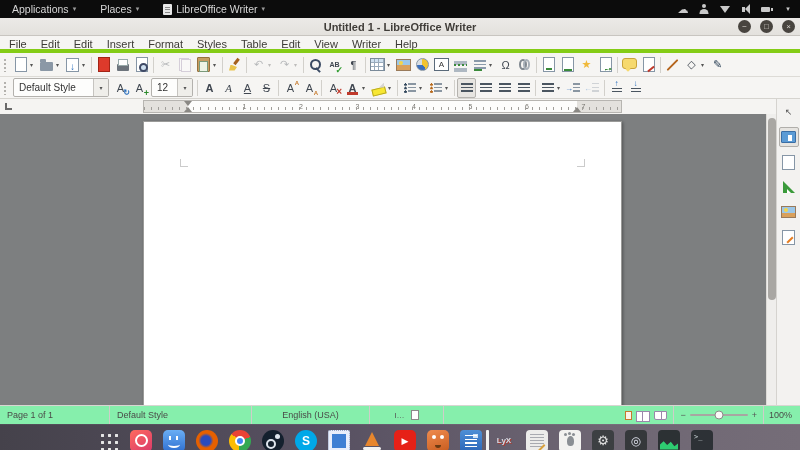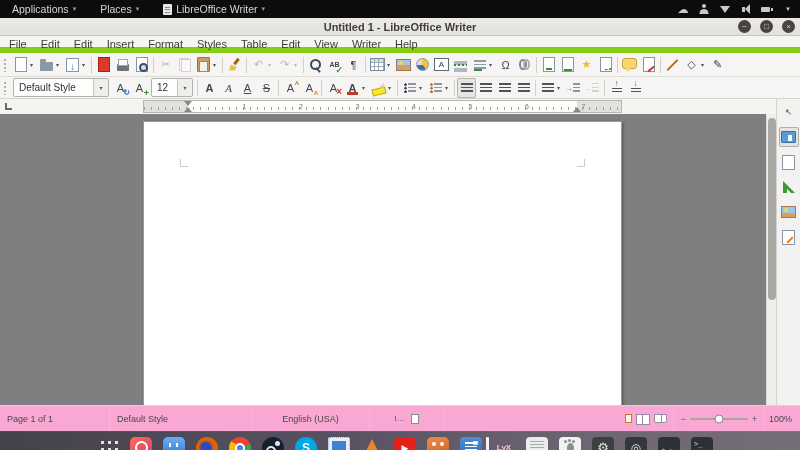--- a/index.html
+++ b/index.html
@@ -28,21 +28,21 @@
 .tk-batt::after{content:"";width:2px;height:3px;background:#c9c9c9;margin-left:1px}
 .tk-caret{font-size:7px}
 
 
 .titlebar{position:relative;height:18px;background:linear-gradient(#eceae7,#e3e1dd);border-bottom:1px solid #c8c5c0;display:flex;align-items:center;justify-content:center}
 .title{font-size:11px;font-weight:bold;color:#403d39}
 .winbtns{position:absolute;right:5px;top:2px;display:flex;gap:9px}
 .winbtn{width:13px;height:13px;border-radius:50%;background:#48443f;color:#d8d4cf;font-size:8px;line-height:13px;text-align:center;cursor:default}
 
 
-.menubar{height:17px;background:#f6f5f3;display:flex;align-items:flex-start;padding-left:2px;border-bottom:6px solid #84cc16}
+.menubar{height:17px;background:#f6f5f3;display:flex;align-items:flex-start;padding-left:2px;border-bottom:4px solid #84cc16}
 .menu-item{font-size:11px;color:#3c3a36;padding:0 7px;height:100%;line-height:16px;cursor:default}
 
 
 .toolbar{display:flex;align-items:center;background:#f6f5f3}
 .toolbar.std{height:24px;border-bottom:1px solid #dddbd6;padding-left:2px}
 .toolbar.fmt{height:22px;border-bottom:1px solid #d6d4cf;padding-left:2px}
 .grip{width:7px;height:15px;margin-right:2px;background:radial-gradient(circle,#b3b1ad 1px,transparent 1.2px) 1px 1px/4px 4px repeat-y}
 .tsep{width:5px;height:16px;position:relative}
 .tsep::after{content:"";position:absolute;left:2px;top:0;bottom:0;width:1px;background:#d2d0cb}
 .tbtn{display:inline-flex;align-items:center;height:20px;padding:0 1px;border:1px solid transparent;border-radius:2px;cursor:default}
@@ -143,21 +143,21 @@
 .k-sbset{font-size:9px;color:#555}
 .k-sbprops::before{content:"";width:14px;height:10px;background:#5b9bd5;border:1px solid #3a6ea5;border-radius:1px}
 .k-sbprops::after{content:"";position:absolute;right:4px;top:6px;width:4px;height:6px;background:#fff}
 .k-sbpage::before{content:"";width:11px;height:13px;background:#fff;border:1px solid #8696a6}
 .k-sbstyles::before{content:"";width:0;height:0;border-left:12px solid #3a9a3a;border-top:12px solid transparent}
 .k-sbstyles::after{content:"";position:absolute;left:6px;top:10px;width:0;height:0;border-left:4px solid #fff;border-top:4px solid transparent}
 .k-sbnav::before{content:"";width:11px;height:13px;background:#fff;border:1px solid #8696a6}
 .k-sbnav::after{content:"";position:absolute;right:2px;bottom:4px;width:8px;height:2px;background:#e67e22;transform:rotate(-45deg)}
 
 
-.statusbar{height:26px;background:#f9a8d4;border-top:1px solid #d8d6d2;display:flex;align-items:center;font-size:9px;color:#4a4a48}
+.statusbar{height:19px;background:#86efac;border-top:1px solid #d8d6d2;display:flex;align-items:center;font-size:9px;color:#4a4a48}
 .sb-seg{height:100%;display:flex;align-items:center;padding:0 7px;border-right:1px solid #cfcdc9;white-space:nowrap}
 .sb-page{width:110px}.sb-words{width:136px}.sb-style{width:142px}.sb-lang{width:118px;justify-content:center}
 .sb-modes{width:74px;justify-content:center;gap:6px}
 .sb-spacer{flex:1;border:none}
 .sb-views{display:flex;align-items:center;gap:4px;padding:0 6px;border-right:1px solid #cfcdc9;height:100%}
 .selmode{font-size:8px;color:#555}
 .docmod{width:8px;height:10px;background:#fff;border:1px solid #8a8a88}
 .vsingle{width:7px;height:9px;background:#fdf4e8;border:1px solid #c6792c}
 .vmulti{position:relative;width:14px;height:9px}
 .vmulti::before{content:"";position:absolute;left:0;width:6px;height:9px;background:#fff;border:1px solid #98a}

